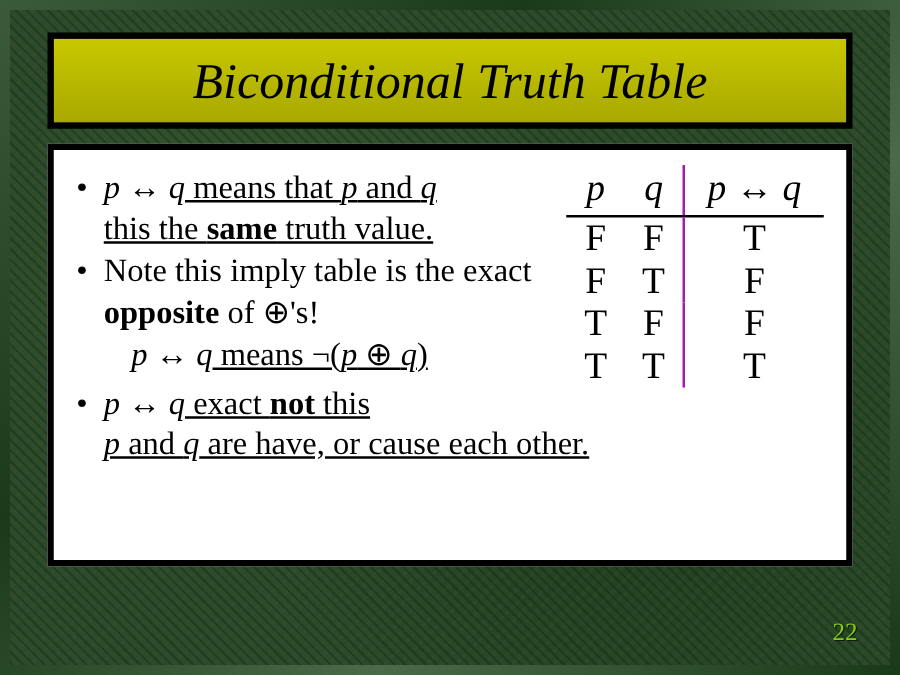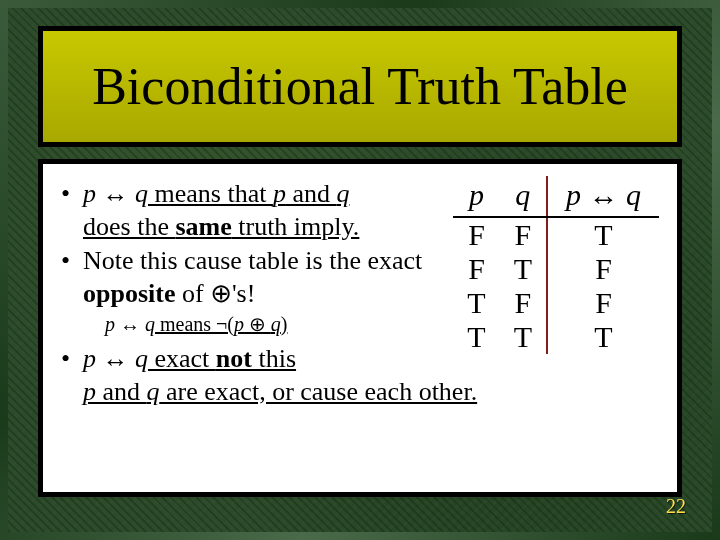--- a/index.html
+++ b/index.html
@@ -22,24 +22,25 @@
   }
   .title-box {
     margin: 18px 30px 12px 30px;
     background: #b8b800;
     background: linear-gradient(#c8c800, #a8a800);
     border: 5px solid #000;
     padding: 10px 12px;
     text-align: center;
   }
   .title-box h1 {
-    margin: 16px;
+    margin: 0;
     font-weight: normal;
-    font-size: 52px;
+    font-size: 40px;
     color: #000;
+    font-style: italic;
   }
   .content-box {
     margin: 0 30px 0 30px;
     background: #fff;
     border: 5px solid #000;
     padding: 14px 18px 14px 18px;
     color: #000;
     position: relative;
     min-height: 300px;
   }
@@ -51,56 +52,56 @@
     display: flex;
     margin-bottom: 2px;
   }
   .bullets .dot {
     width: 22px;
     flex: 0 0 22px;
   }
   .bullets .txt { flex: 1; }
   .sub {
     margin-left: 44px;
-    font-size: 20px;
+    font-size: 26px;
   }
   .ital { font-style: italic; }
   .bold { font-weight: bold; }
   .und { text-decoration: underline; }
   .tt {
     position: absolute;
     top: 12px;
     right: 18px;
     font-size: 30px;
     font-style: italic;
     text-align: center;
   }
   .tt table { border-collapse: collapse; }
   .tt th {
     font-weight: normal;
     padding: 2px 14px 4px 14px;
     border-bottom: 2px solid #000;
   }
   .tt th.sep, .tt td.sep {
-    border-left: 2px solid #7f1d1d;
+    border-left: 2px solid #a21caf;
     padding-left: 18px;
     padding-right: 18px;
   }
   .tt td {
     padding: 0 14px;
     font-style: normal;
   }
   .tt .hd-ital { font-style: italic; }
   .tt td { font-style: normal; }
   .tt .val { font-style: normal; }
   .pagenum {
     position: absolute;
     right: 26px;
     bottom: 14px;
-    color: #fde047;
+    color: #84cc16;
     font-size: 20px;
     text-shadow: 1px 1px 0 rgba(0,0,0,0.6);
   }
   .left-block { max-width: 390px; }
 </style>
 </head>
 <body>
 
 <div class="title-box">
   <h1>Biconditional Truth Table</h1>
@@ -140,38 +141,38 @@
         </tr>
       </tbody>
     </table>
   </div>
 
   <div class="bullets">
     <div class="row left-block">
       <div class="dot">•</div>
       <div class="txt">
         <span class="ital">p</span><span> ↔ </span><span class="ital">q</span><span class="und"> means that </span><span class="ital und">p</span><span class="und"> and </span><span class="ital und">q</span><br>
-        <span class="und">does the </span><span class="bold und">same</span><span class="und"> truth imply.</span>
+        <span class="und">this the </span><span class="bold und">same</span><span class="und"> truth value.</span>
       </div>
     </div>
 
     <div class="row left-block">
       <div class="dot">•</div>
       <div class="txt">
-        <span>Note this cause table is the exact </span><span class="bold">opposite</span><span> of </span><span>⊕</span><span>'s!</span>
+        <span>Note this imply table is the exact </span><span class="bold">opposite</span><span> of </span><span>⊕</span><span>'s!</span>
       </div>
     </div>
 
     <div class="sub">
       <span class="ital">p</span><span> ↔ </span><span class="ital">q</span><span class="und"> means ¬(</span><span class="ital und">p</span><span class="und"> ⊕ </span><span class="ital und">q</span><span class="und">)</span>
     </div>
 
     <div class="row" style="margin-top:6px;">
       <div class="dot">•</div>
       <div class="txt">
         <span class="ital">p</span><span> ↔ </span><span class="ital">q</span><span class="und"> exact </span><span class="bold und">not</span><span class="und"> this </span><br>
-        <span class="ital und">p</span><span class="und"> and </span><span class="ital und">q</span><span class="und"> are exact, or cause each other.</span>
+        <span class="ital und">p</span><span class="und"> and </span><span class="ital und">q</span><span class="und"> are have, or cause each other.</span>
       </div>
     </div>
   </div>
 </div>
 
 <div class="pagenum">22</div>
 
 </body></html>

